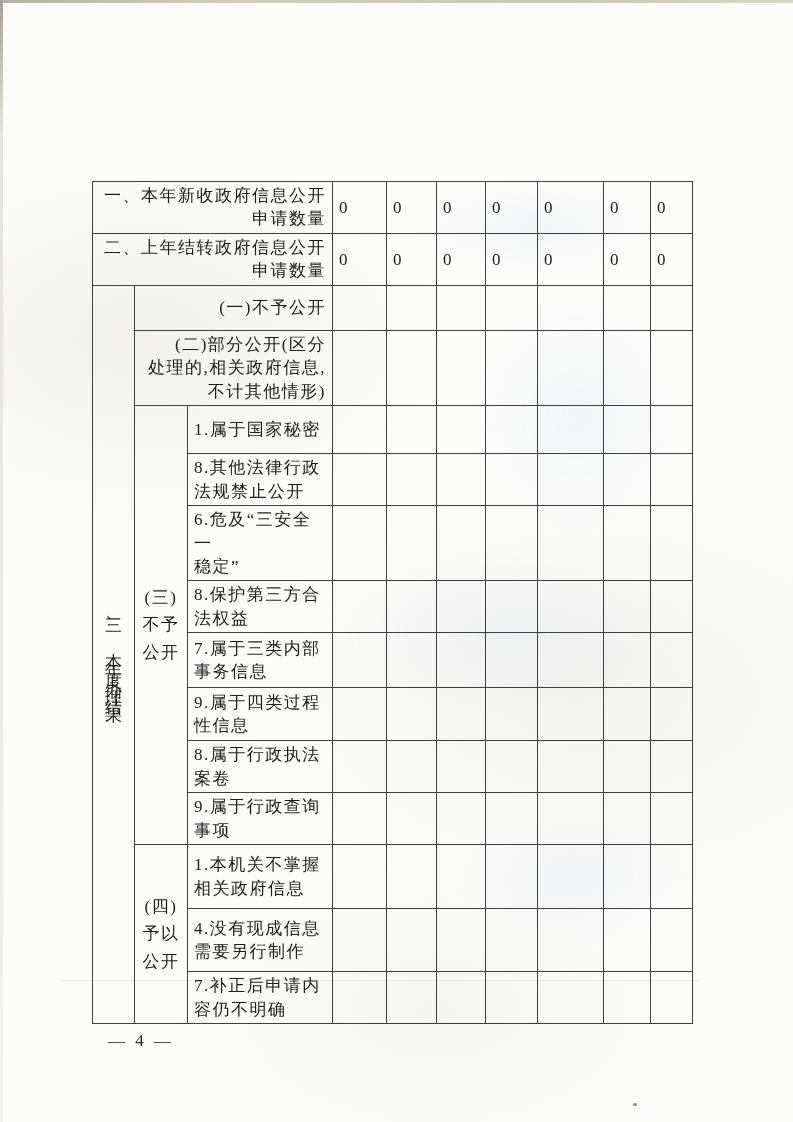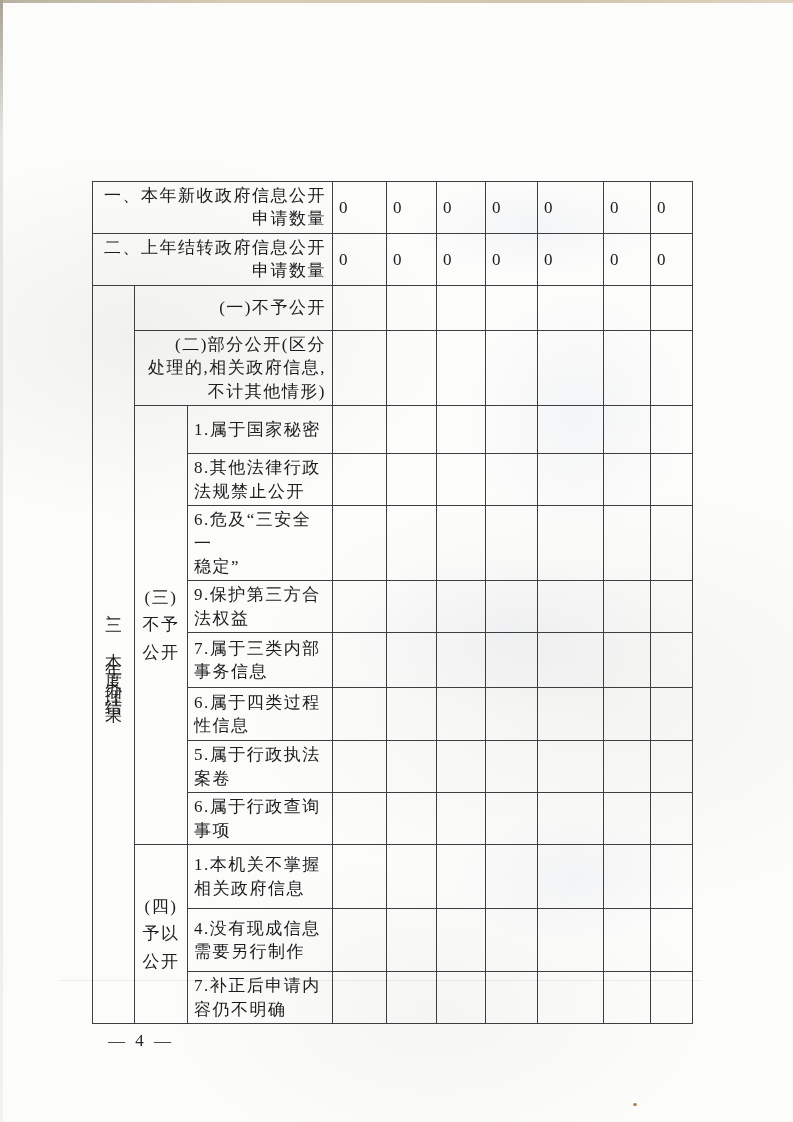--- a/index.html
+++ b/index.html
@@ -167,21 +167,21 @@
 稳定”</td>
     <td class="dc"></td>
         <td class="dc"></td>
         <td class="dc"></td>
         <td class="dc"></td>
         <td class="dc"></td>
         <td class="dc"></td>
         <td class="dc"></td>
   </tr>
   <tr style="height:48px">
-    <td class="item">9.保护第三方合
+    <td class="item">8.保护第三方合
 法权益</td>
     <td class="dc"></td>
         <td class="dc"></td>
         <td class="dc"></td>
         <td class="dc"></td>
         <td class="dc"></td>
         <td class="dc"></td>
         <td class="dc"></td>
   </tr>
   <tr style="height:55px">
@@ -189,43 +189,43 @@
 事务信息</td>
     <td class="dc"></td>
         <td class="dc"></td>
         <td class="dc"></td>
         <td class="dc"></td>
         <td class="dc"></td>
         <td class="dc"></td>
         <td class="dc"></td>
   </tr>
   <tr style="height:53px">
-    <td class="item">6.属于四类过程
+    <td class="item">9.属于四类过程
 性信息</td>
     <td class="dc"></td>
         <td class="dc"></td>
         <td class="dc"></td>
         <td class="dc"></td>
         <td class="dc"></td>
         <td class="dc"></td>
         <td class="dc"></td>
   </tr>
   <tr style="height:47px">
-    <td class="item">5.属于行政执法
+    <td class="item">8.属于行政执法
 案卷</td>
     <td class="dc"></td>
         <td class="dc"></td>
         <td class="dc"></td>
         <td class="dc"></td>
         <td class="dc"></td>
         <td class="dc"></td>
         <td class="dc"></td>
   </tr>
   <tr style="height:49px">
-    <td class="item">6.属于行政查询
+    <td class="item">9.属于行政查询
 事项</td>
     <td class="dc"></td>
         <td class="dc"></td>
         <td class="dc"></td>
         <td class="dc"></td>
         <td class="dc"></td>
         <td class="dc"></td>
         <td class="dc"></td>
   </tr>
 

